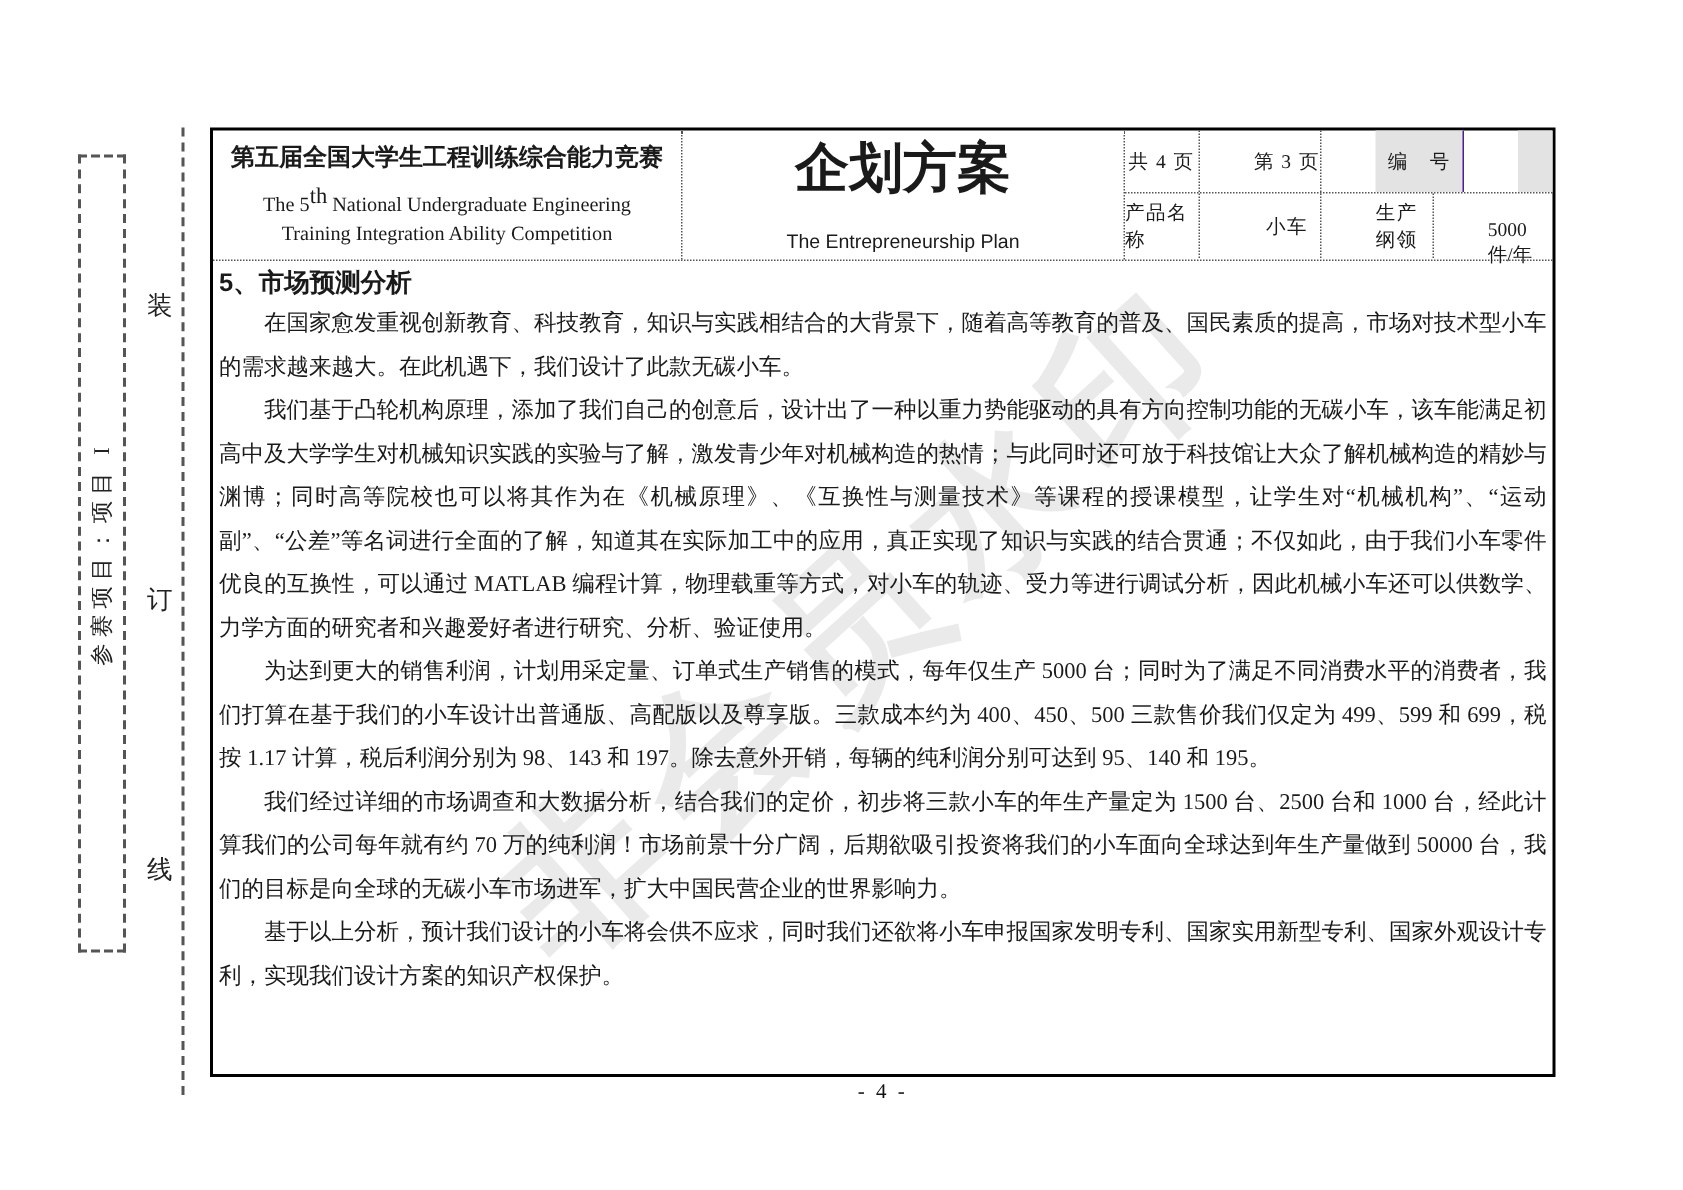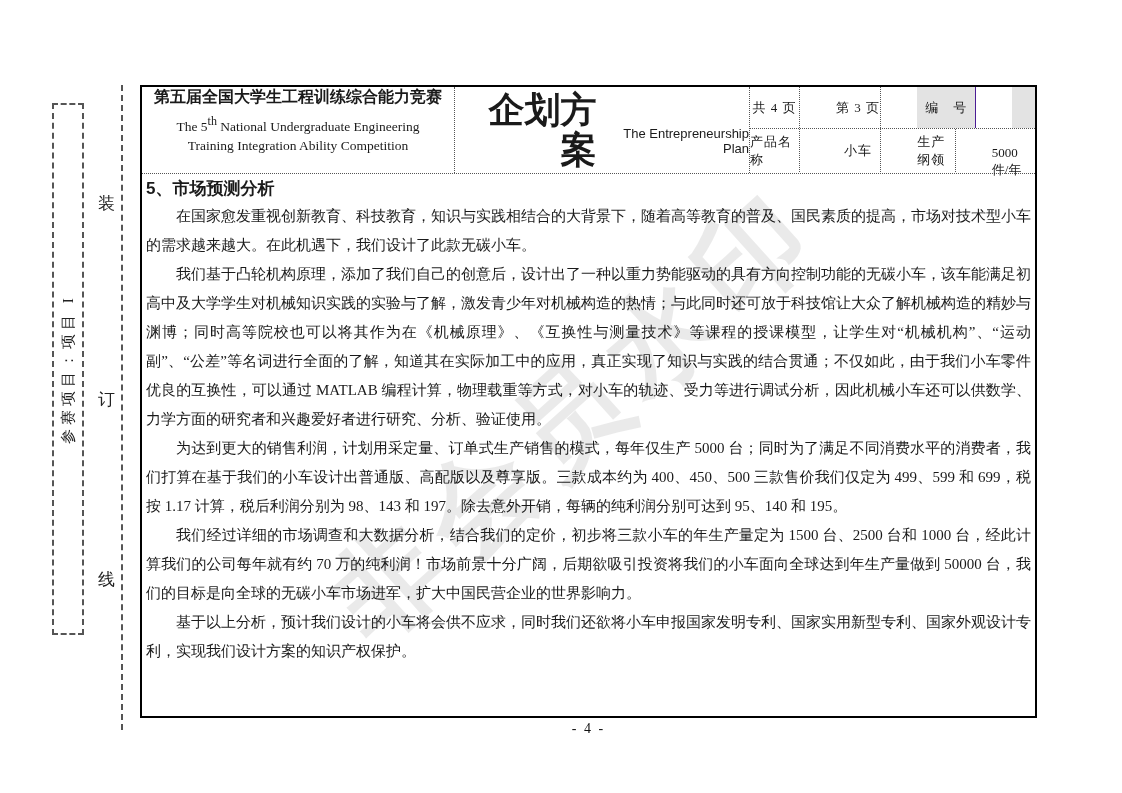--- a/index.html
+++ b/index.html
@@ -22,26 +22,26 @@
   .watermark{position:absolute;left:575px;top:415px;transform:translate(-50%,-50%) rotate(-42deg);
              font-size:108px;font-weight:bold;letter-spacing:14px;color:#000;opacity:0.08;
              white-space:nowrap;pointer-events:none;z-index:1;}
 
   
   .doc-table{position:absolute;left:140px;top:85px;width:897px;height:633px;
              border:2px solid #000;box-sizing:border-box;background:transparent;z-index:2;}
   .hdr{display:flex;height:87px;border-bottom:1px dotted #555;box-sizing:border-box;}
   .cell{box-sizing:border-box;}
   .cell-competition{width:313px;border-right:1px dotted #555;display:flex;flex-direction:column;
-                    align-items:center;text-align:center;}
+                    align-items:center;justify-content:center;text-align:center;}
   .comp-cn{font-family:"Liberation Sans","DejaVu Sans",sans-serif;font-weight:bold;font-size:16px;
            margin-bottom:5px;}
   .comp-en{font-size:13.5px;line-height:1.45;}
-  .comp-en sup{font-size:12px;}
-  .cell-title{width:295px;border-right:1px dotted #555;display:flex;
+  .comp-en sup{font-size:15px;}
+  .cell-title{width:295px;border-right:1px dotted #555;display:flex;flex-direction:column;
               align-items:center;justify-content:center;text-align:right;}
   .title-cn{font-family:"Liberation Sans","DejaVu Sans",sans-serif;font-weight:bold;font-size:36px;
             line-height:1.1;}
   .title-en{font-family:"Liberation Sans","DejaVu Sans",sans-serif;font-size:13px;margin-top:21px;}
   .cell-meta{width:285px;display:flex;flex-direction:column;}
   .meta-row{display:flex;box-sizing:border-box;gap:36px;}
   .meta-row-1{height:42px;border-bottom:1px dotted #555;}
   .meta-row-2{height:43px;}
   .mcell{display:flex;align-items:center;justify-content:center;font-size:13px;
          box-sizing:border-box;letter-spacing:1px;}

